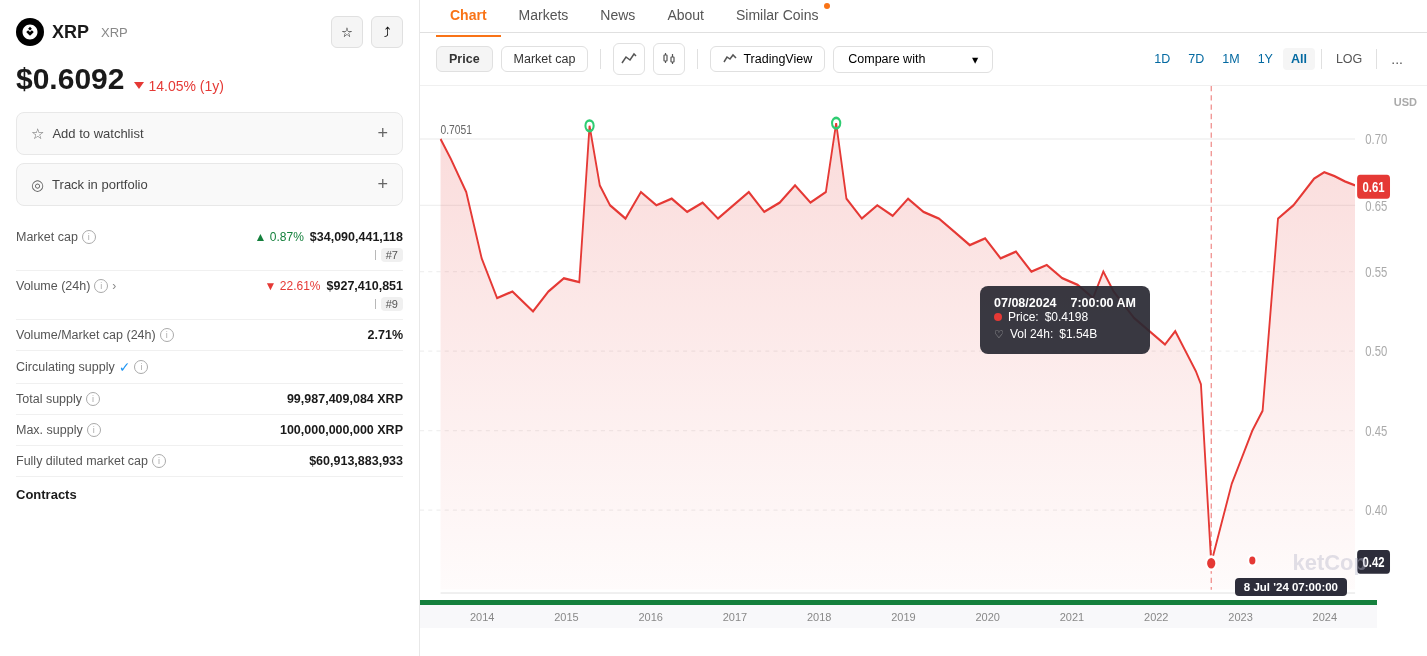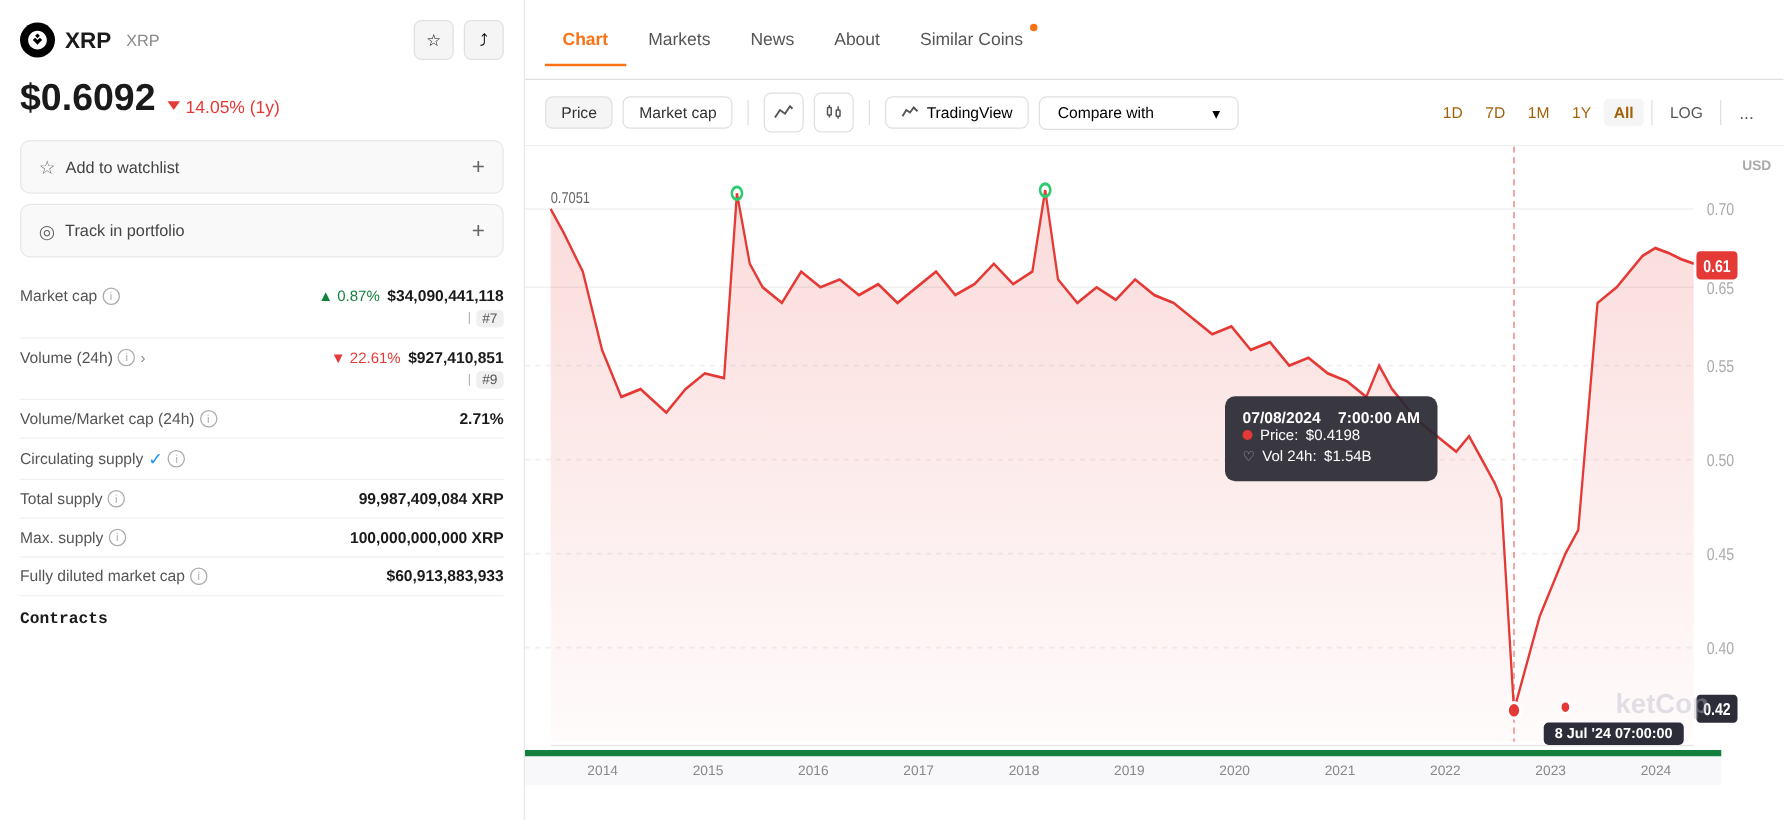--- a/index.html
+++ b/index.html
@@ -38,33 +38,33 @@
     .stat-change-down { color: #e53935; font-size: 12px; }
     .progress-bar-container { height: 4px; background: #e0e0e0; border-radius: 2px; margin-top: 4px; width: 150px; }
     .progress-bar-fill { height: 100%; background: #2196f3; border-radius: 2px; }
     .progress-label { font-size: 11px; color: #777; margin-top: 2px; }
     .chevron-icon { color: #888; font-size: 12px; cursor: pointer; }
     .contracts-label { font-weight: 600; font-size: 13px; margin-top: 10px; }
 
     
     .right-panel { flex: 1; display: flex; flex-direction: column; overflow: hidden; }
 
-    .tabs-bar { display: flex; align-items: center; border-bottom: 1px solid #e0e0e0; padding: 0 16px; gap: 4px; height: 64px; }
+    .tabs-bar { display: flex; align-items: center; border-bottom: 1px solid #e0e0e0; padding: 0 16px; gap: 4px; height: 33px; }
     .tab { padding: 12px 14px; font-size: 14px; color: #555; cursor: pointer; border-bottom: 2px solid transparent; position: relative; }
     .tab.active { color: #f97316; border-bottom: 2px solid #f97316; font-weight: 600; }
     .tab-dot { width: 6px; height: 6px; background: #f97316; border-radius: 50%; position: absolute; top: 8px; right: 2px; }
 
     .chart-controls { display: flex; align-items: center; gap: 8px; padding: 10px 16px; border-bottom: 1px solid #f0f0f0; flex-wrap: wrap; }
     .ctrl-btn { padding: 5px 12px; border: 1px solid #e0e0e0; border-radius: 6px; background: #fff; cursor: pointer; font-size: 12.5px; color: #333; }
-    .ctrl-btn.active { background: #f5f5f5; font-weight: 400; }
+    .ctrl-btn.active { background: #f5f5f5; font-weight: 700; }
     .ctrl-icon-btn { width: 32px; height: 32px; border: 1px solid #e0e0e0; border-radius: 6px; background: #fff; cursor: pointer; display: flex; align-items: center; justify-content: center; font-size: 14px; color: #555; }
     .tradingview-btn { display: flex; align-items: center; gap: 6px; padding: 5px 12px; border: 1px solid #e0e0e0; border-radius: 6px; background: #fff; cursor: pointer; font-size: 12.5px; }
     .compare-btn { display: flex; align-items: center; gap: 6px; padding: 5px 14px; border: 1px solid #e0e0e0; border-radius: 6px; background: #fff; cursor: pointer; font-size: 12.5px; min-width: 160px; justify-content: space-between; }
     .time-btns { display: flex; align-items: center; margin-left: auto; gap: 2px; }
-    .time-btn { padding: 4px 8px; border: none; background: none; cursor: pointer; font-size: 12.5px; color: #a16207; border-radius: 4px; }
+    .time-btn { padding: 4px 8px; border: none; background: none; cursor: pointer; font-size: 12.5px; color: #0369a1; border-radius: 4px; }
     .time-btn.active { background: #f5f5f5; font-weight: 600; }
     .log-btn { padding: 4px 8px; border: none; background: none; cursor: pointer; font-size: 12.5px; color: #555; }
     .more-btn { padding: 4px 8px; border: none; background: none; cursor: pointer; font-size: 14px; color: #555; }
     .divider-v { width: 1px; height: 20px; background: #e0e0e0; margin: 0 4px; }
 
     
     .chart-area { flex: 1; position: relative; overflow: hidden; padding: 0; }
 
     
     .tooltip-box { position: absolute; background: rgba(40,40,50,0.92); border-radius: 8px; padding: 10px 14px; color: #fff; font-size: 12px; pointer-events: none; min-width: 160px; }
@@ -189,21 +189,21 @@
 
     <div class="stat-row">
       <div class="stat-label">
         <span>Fully diluted market cap</span>
         <span class="info-icon">i</span>
       </div>
       <span class="stat-value">$60,913,883,933</span>
     </div>
   </div>
 
-  <div class="contracts-label" style="margin-top:10px;font-family:Liberation Mono, monospace;">Contracts</div>
+  <div class="contracts-label" style="margin-top:10px;">Contracts</div>
 </div>
 
 <div class="right-panel">
 
   <div class="tabs-bar">
     <div class="tab active">
       <span>Chart</span>
     </div>
     <div class="tab">
       <span>Markets</span>

